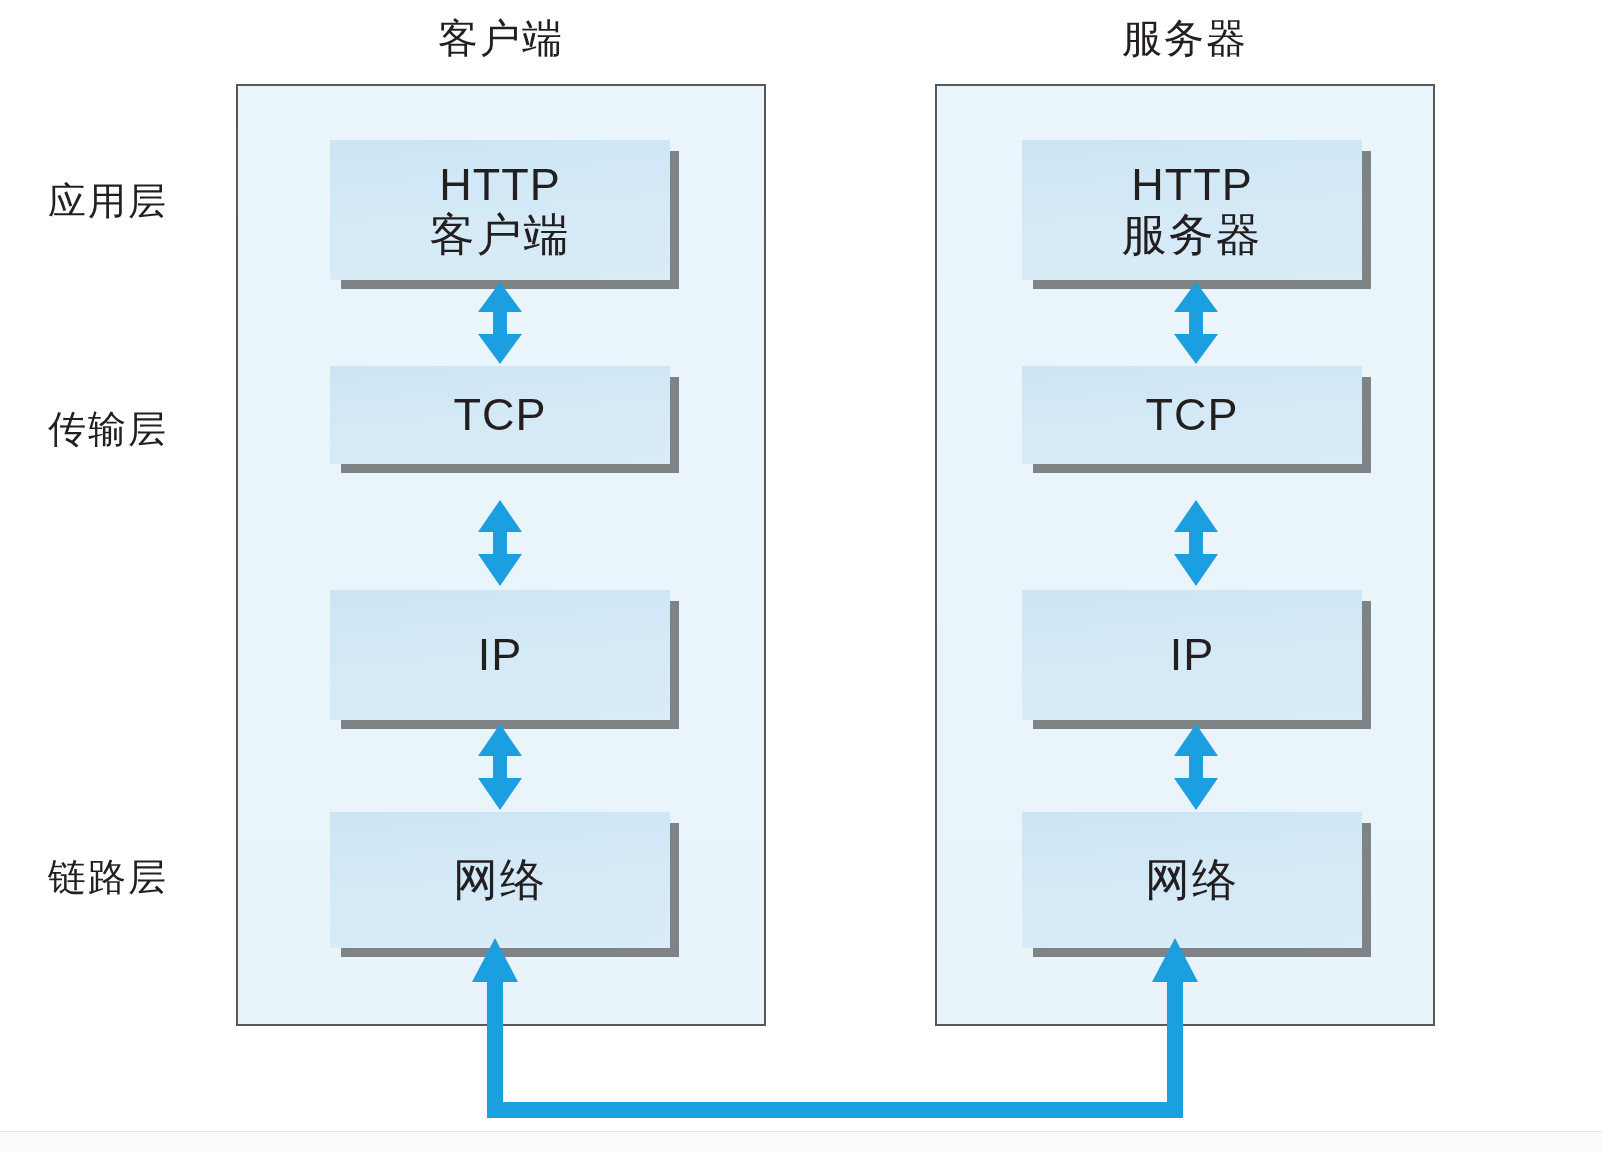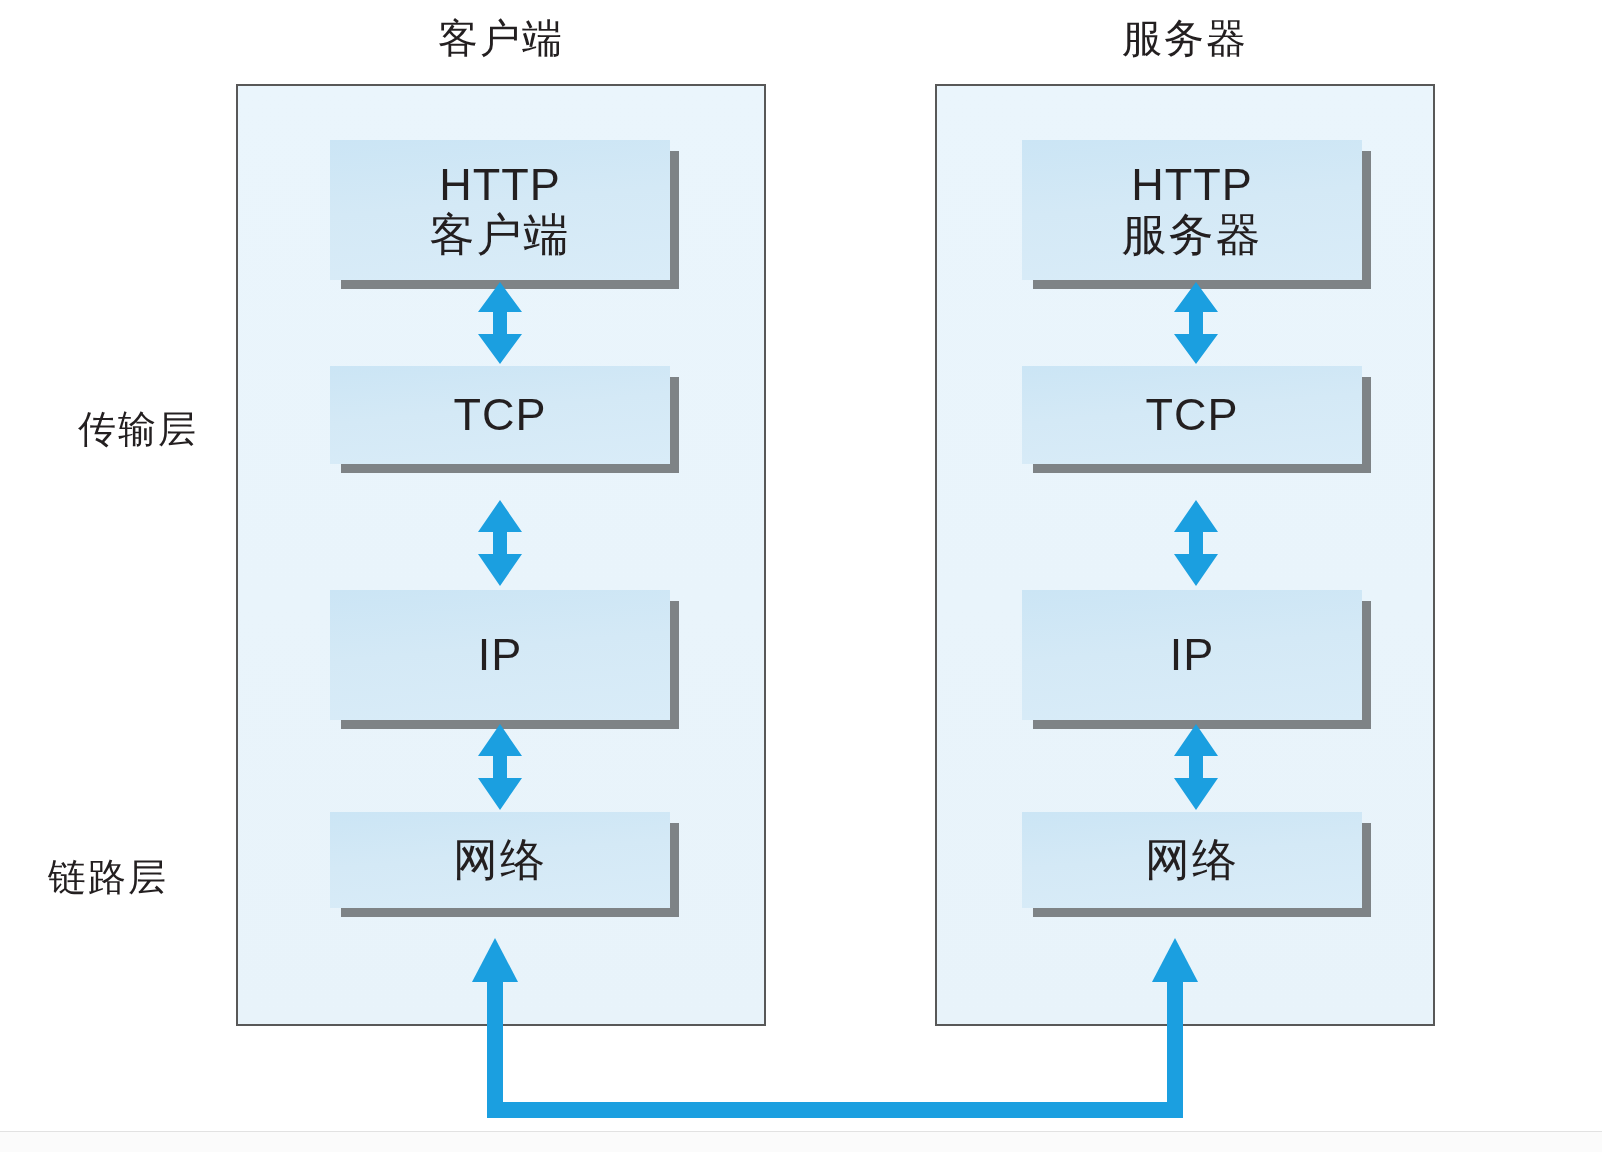--- a/index.html
+++ b/index.html
@@ -44,21 +44,21 @@
     left: 48px;
     width: 180px;
     font-size: 38px;
     line-height: 46px;
     color: #231f20;
     letter-spacing: 2px;
     white-space: nowrap;
     text-align: left;
   }
   #label-app   { top: 178px; }
-  #label-tpt   { top: 406px; margin-left: 30px; }
+  #label-tpt   { top: 406px; }
   #label-net   { top: 630px; }
   #label-link  { top: 854px; }
 
   
   .stack {
     position: absolute;
     top: 84px;
     height: 942px;
     background: linear-gradient(180deg, #eaf5fc 0%, #e9f4fb 55%, #e8f3fa 100%);
     border: 2px solid #585858;
@@ -89,21 +89,21 @@
   .pbox .ptext.cjk { letter-spacing: 2px; }
 
   
   .c-box { left: 330px; width: 340px; }
   
   .s-box { left: 1022px; width: 340px; }
 
   .r-app  { top: 140px;  height: 140px; }
   .r-tpt  { top: 366px;  height: 98px; }
   .r-net  { top: 590px;  height: 130px; }
-  .r-link { top: 812px;  height: 96px; }
+  .r-link { top: 812px;  height: 136px; }
 
   
   .dbl-arrow {
     position: absolute;
     width: 46px;
   }
   .dbl-arrow svg { display: block; width: 46px; height: 100%; }
 
   .a-left  { left: 477px; }
   .a-right { left: 1173px; }
@@ -142,20 +142,21 @@
   }
 </style>
 </head>
 <body>
 
 <div id="stage">
 
   <div class="col-caption" id="caption-client">客户端</div>
   <div class="col-caption" id="caption-server">服务器</div>
 
+  <div class="row-label" id="label-app">应用层</div>
   <div class="row-label" id="label-tpt">传输层</div>
   <div class="row-label" id="label-link">链路层</div>
 
   <div class="stack" id="stack-client"></div>
   <div class="stack" id="stack-server"></div>
 
   <div class="pbox c-box r-app">
     <div class="ptext">HTTP</div>
     <div class="ptext cjk">客户端</div>
   </div>

